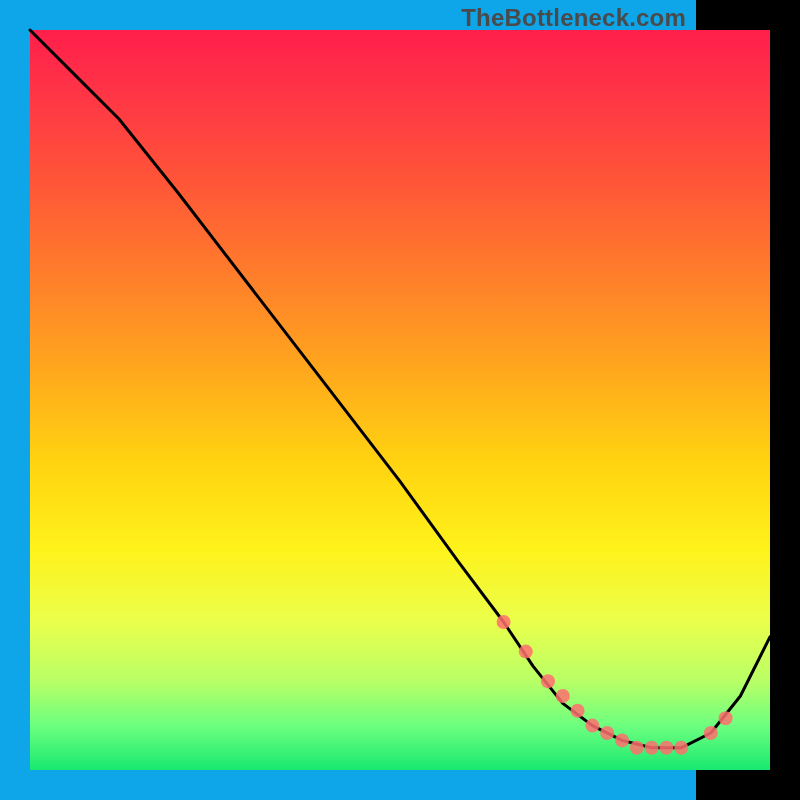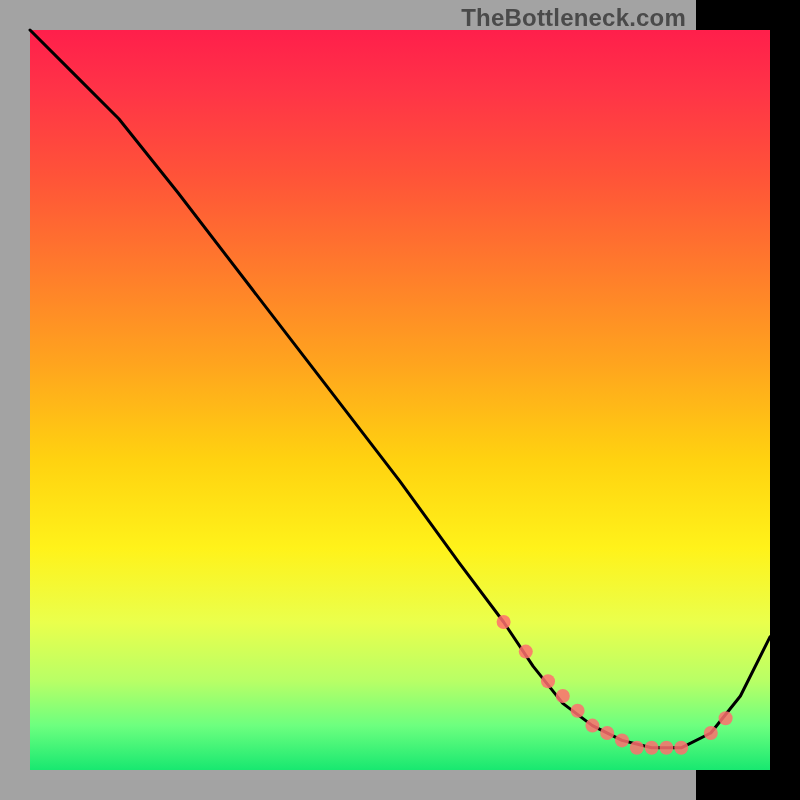--- a/index.html
+++ b/index.html
@@ -8,21 +8,21 @@
     width: 800px;
     height: 800px;
     background: #000;
     font-family: Arial, Helvetica, sans-serif;
     overflow: hidden;
   }
   .frame {
     position: relative;
     width: 696px;
     height: 800px;
-    background: #a3a3a3;
+    background: #0ea5e9;
   }
   .watermark {
     position: absolute;
     top: 4px;
     right: 10px;
     color: #4a4a4a;
     font-size: 24px;
     font-weight: 600;
     letter-spacing: 0.2px;
     z-index: 5;

